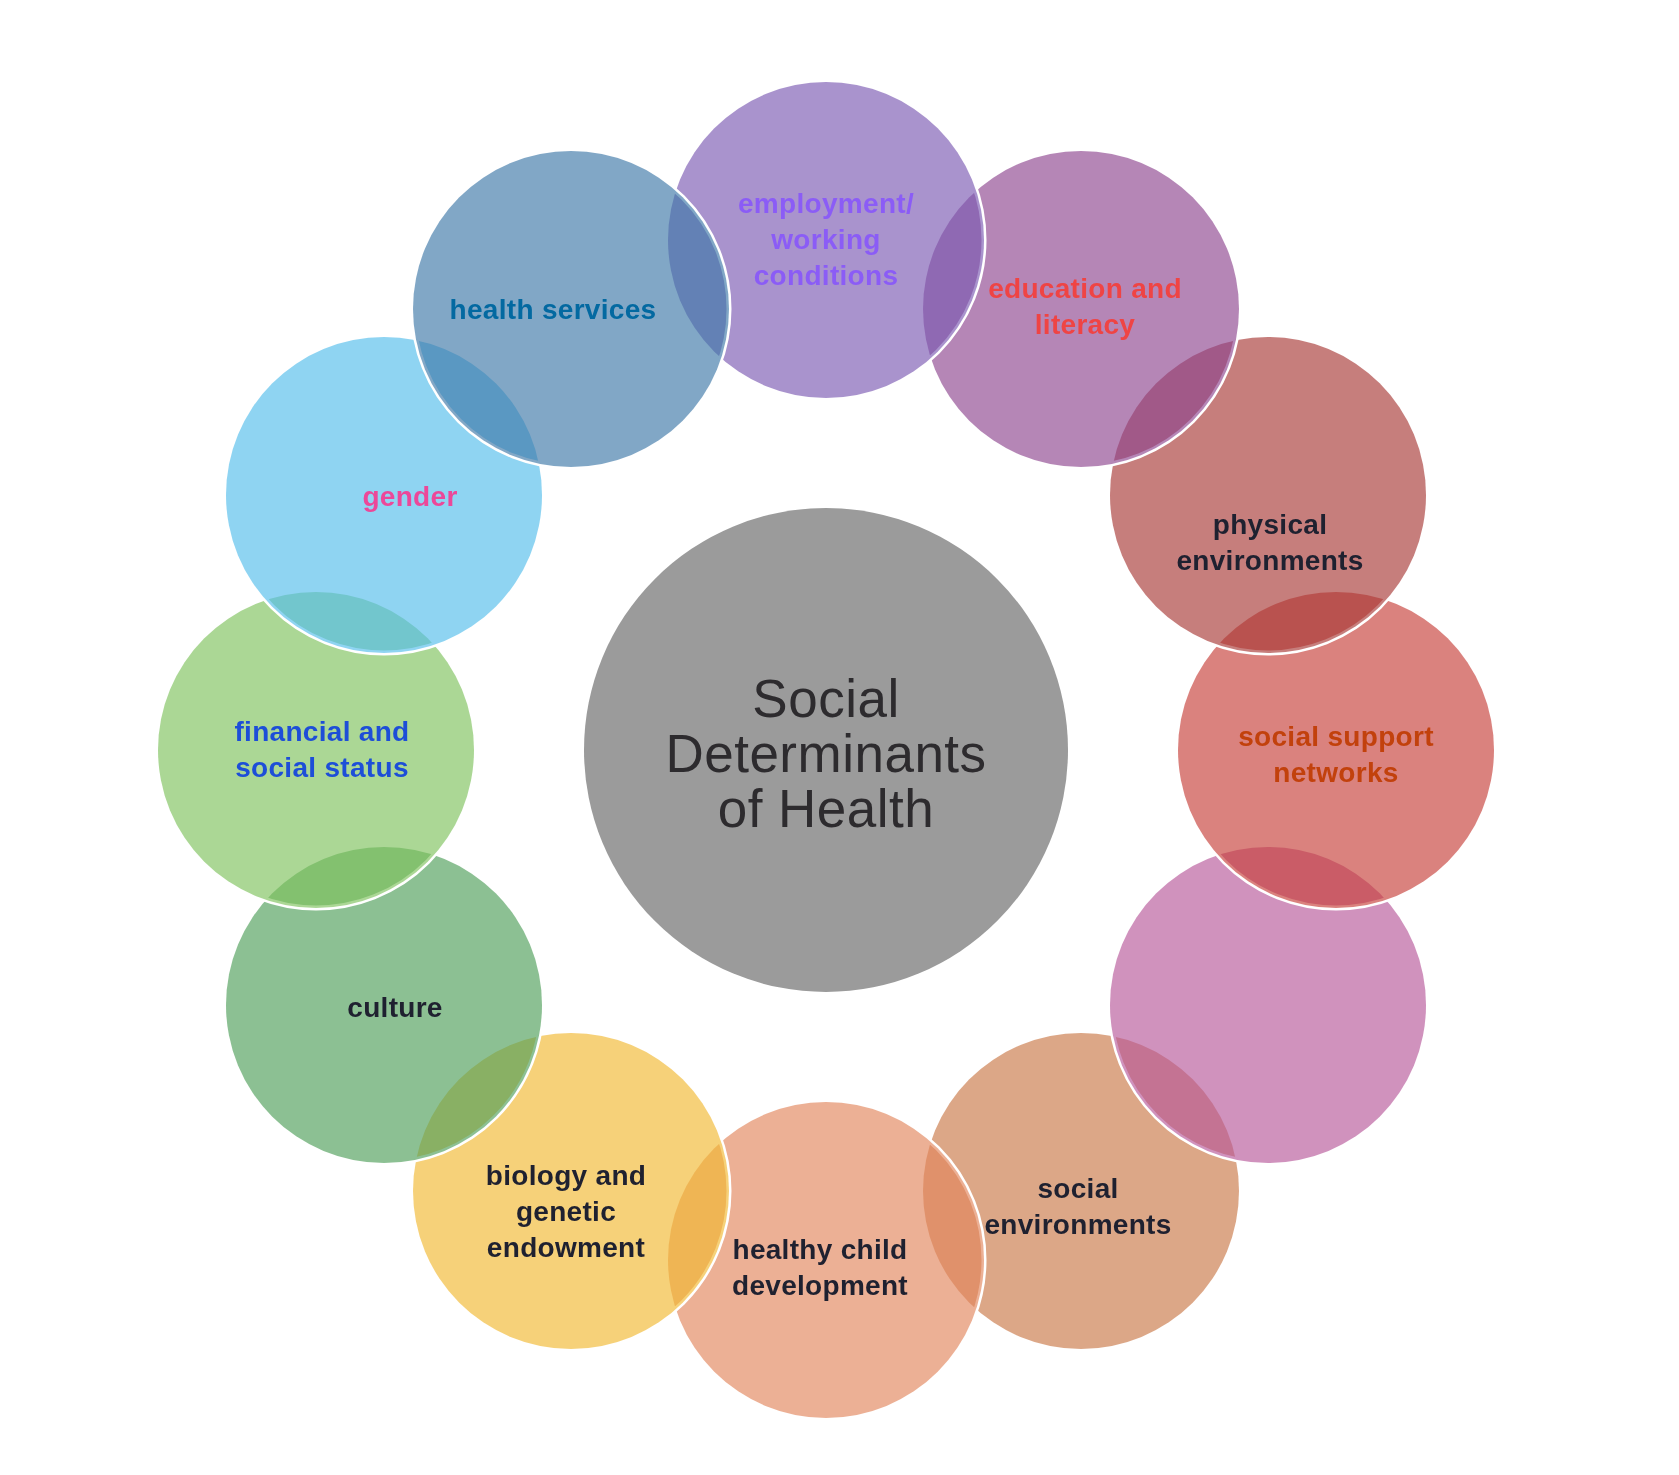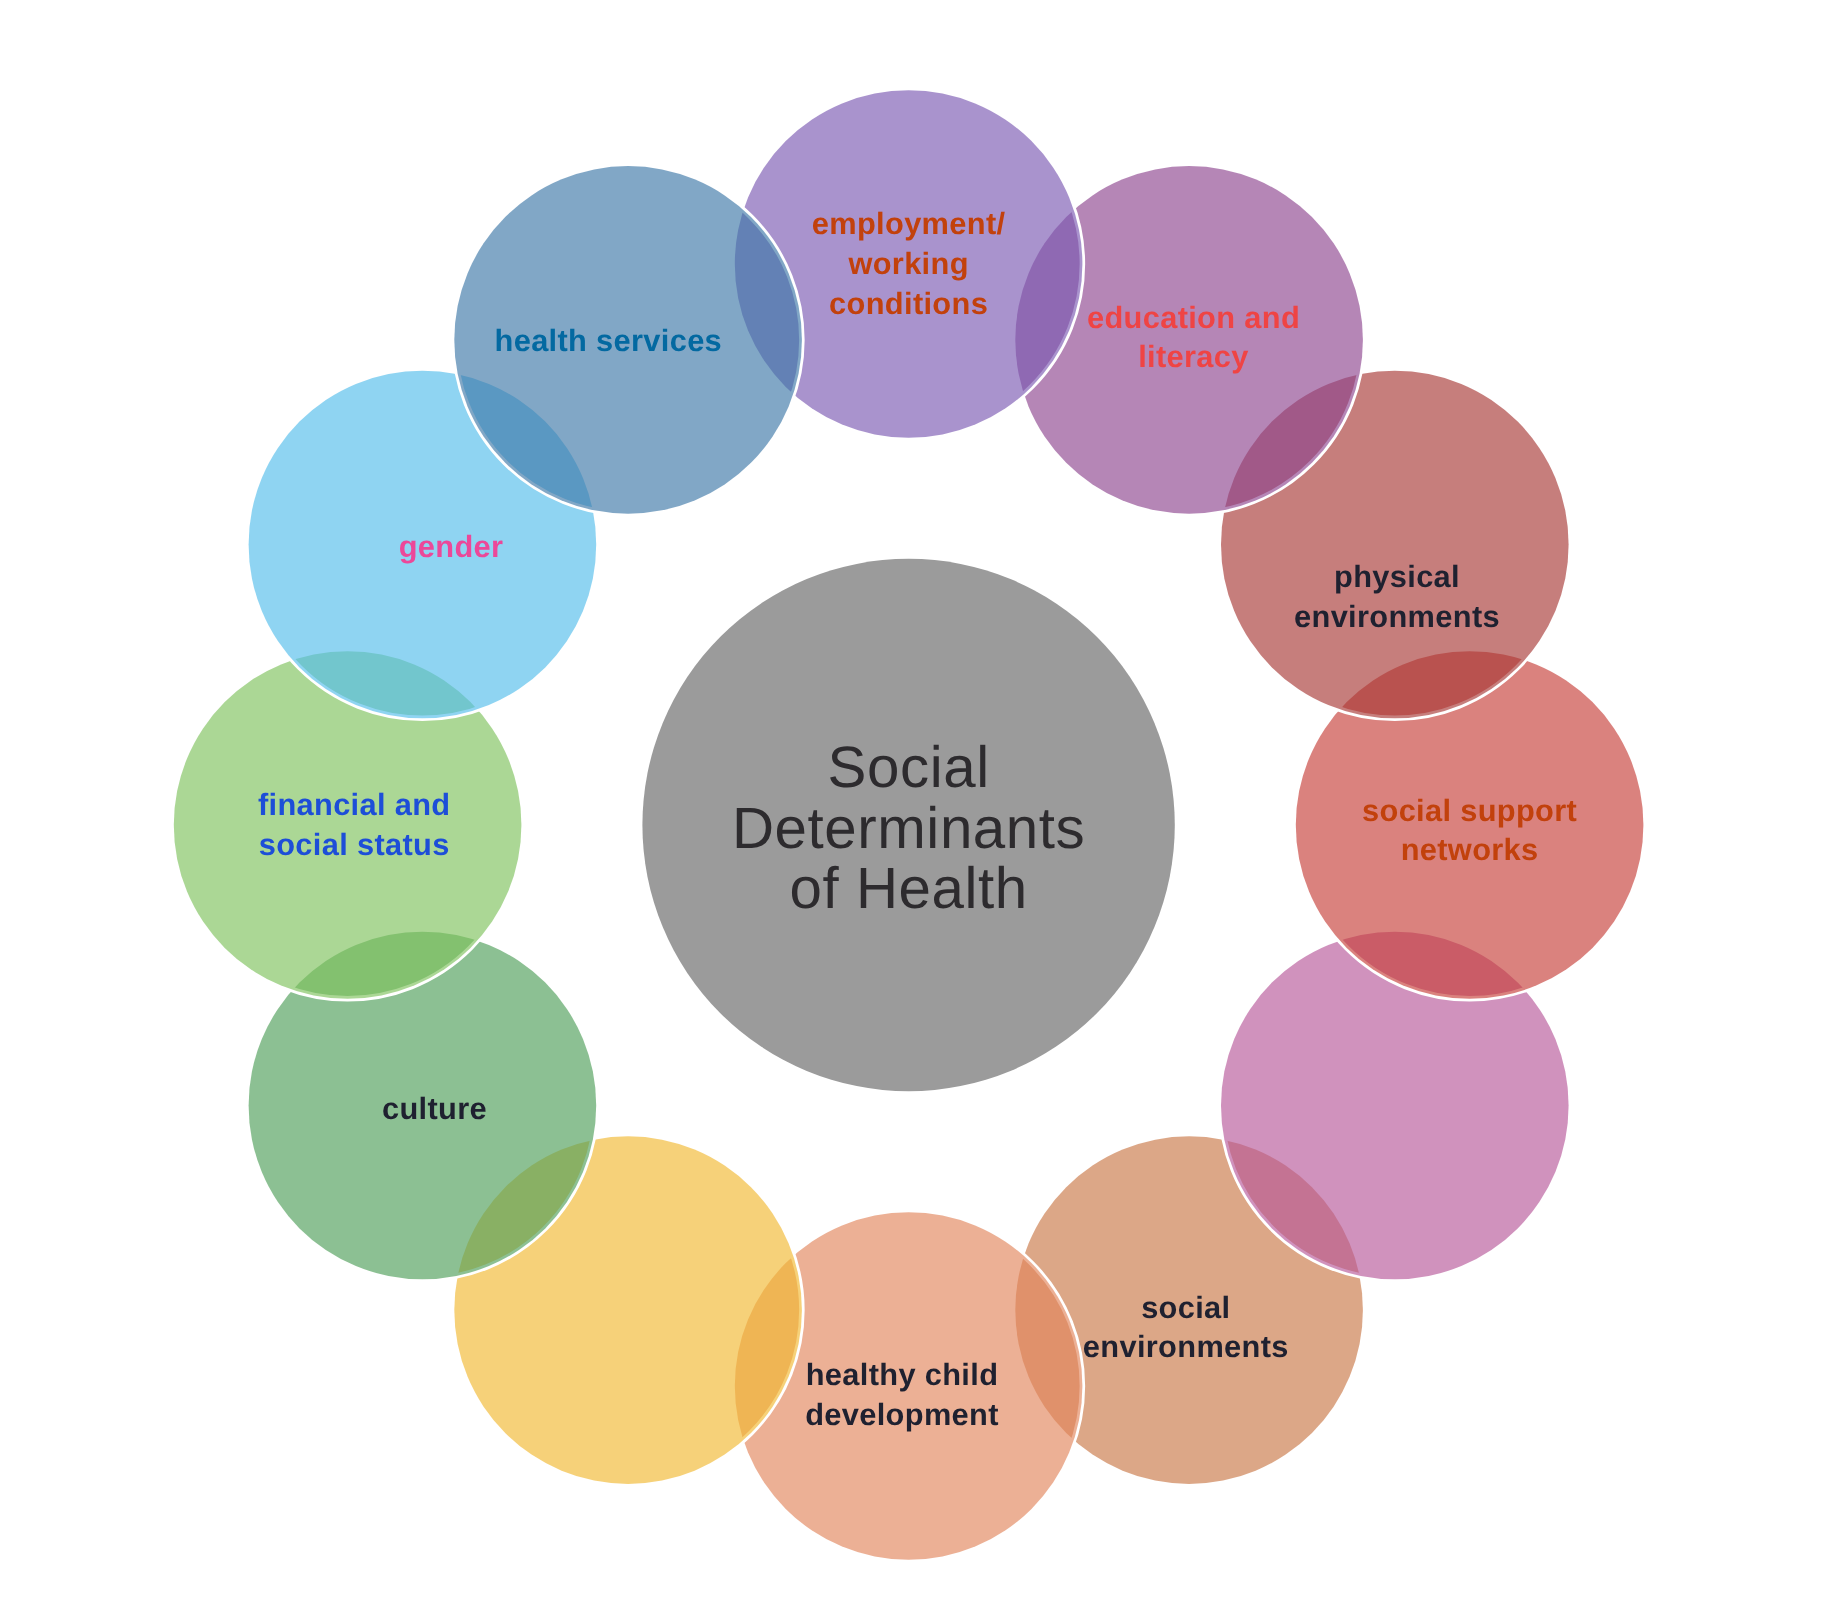--- a/index.html
+++ b/index.html
@@ -79,33 +79,36 @@
 
     <circle class="ring" cx="571" cy="309" r="158" fill="none" stroke="#ffffff" stroke-width="5"></circle>
     <circle class="blend" cx="571" cy="309" r="158" fill="rgb(61,120,167)" fill-opacity="0.65"></circle>
   </svg>
 
   <div class="labels">
     <div class="title" style="left: 826px; top: 753px; color: rgb(45, 43, 46);">Social
 Determinants
 of Health</div>
 
-    <div class="lbl" style="left: 826px; top: 240px; color: #c2410c;">employment/
+    <div class="lbl" style="left: 826px; top: 240px; color: #8b5cf6;">employment/
 working
 conditions</div>
     <div class="lbl" style="left: 1085px; top: 307px; color: #ef4444;">education and
 literacy</div>
     <div class="lbl" style="left: 1270px; top: 499px; color: rgb(31, 33, 48); margin-top: 44px;">physical
 environments</div>
     <div class="lbl" style="left: 1336px; top: 755px; color: #c2410c;">social support
 networks</div>
     <div class="lbl" style="left: 1078px; top: 1207px; color: rgb(31, 33, 48);">social
 environments</div>
     <div class="lbl" style="left: 820px; top: 1268px; color: rgb(31, 33, 48);">healthy child
 development</div>
+    <div class="lbl" style="left: 566px; top: 1212px; color: rgb(31, 33, 48);">biology and
+genetic
+endowment</div>
     <div class="lbl" style="left: 395px; top: 1008px; color: rgb(31, 33, 48);">culture</div>
     <div class="lbl" style="left: 322px; top: 750px; color: #1d4ed8;">financial and
 social status</div>
     <div class="lbl" style="left: 378px; top: 497px; color: #ec4899; margin-left: 32px;">gender</div>
     <div class="lbl" style="left: 553px; top: 310px; color: #0369a1;">health services</div>
   </div>
 
 </div>
 
 </body></html>

